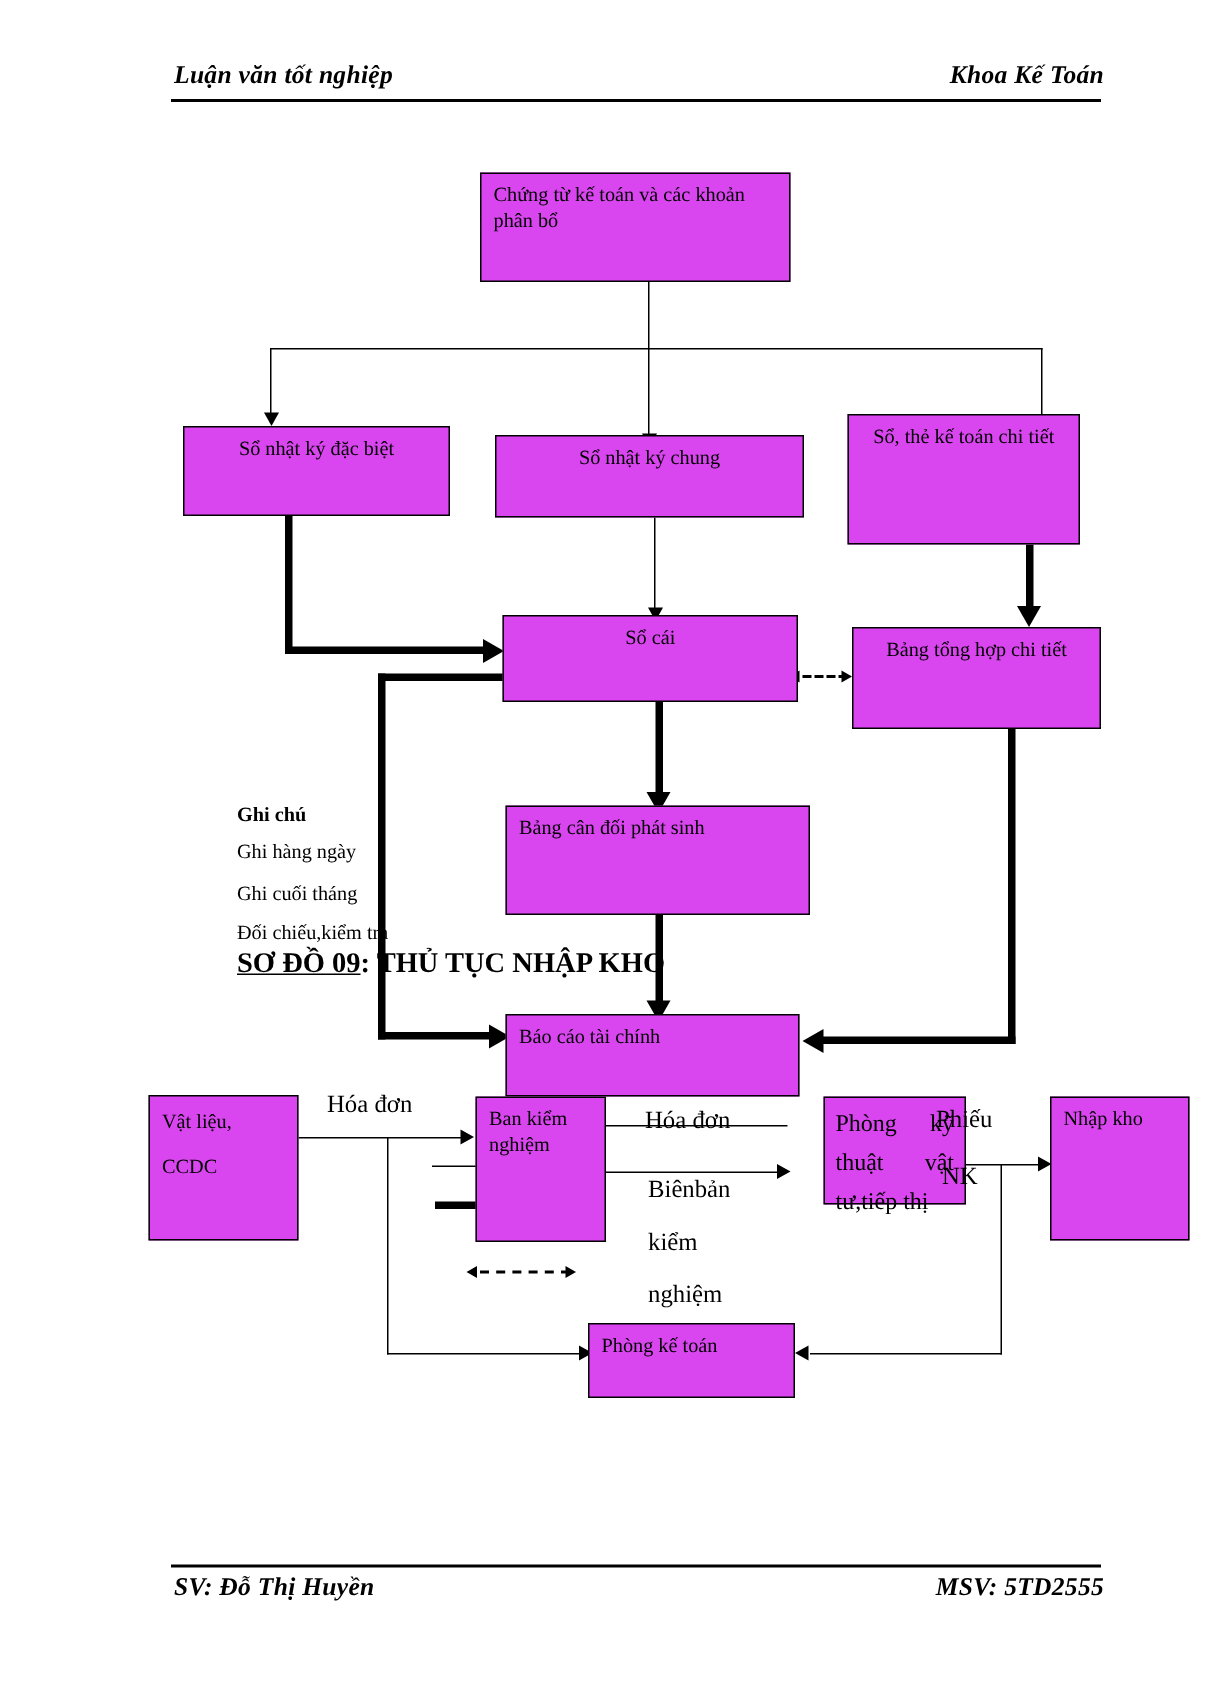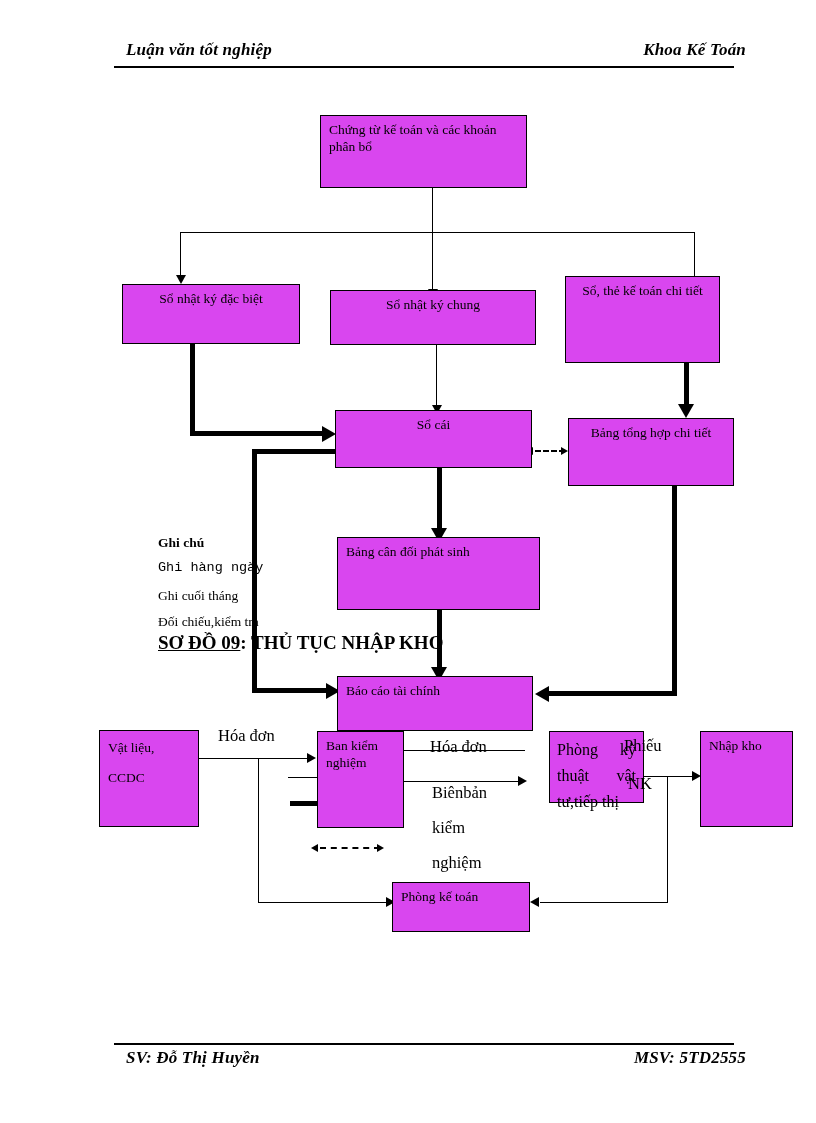--- a/index.html
+++ b/index.html
@@ -15,21 +15,21 @@
     position: relative;
     width: 816px;
     height: 1123px;
     overflow: hidden;
     background: #ffffff;
   }
 
   
   .running-head {
     position: absolute;
-    left: 126px;
+    left: 116px;
     width: 620px;
     display: flex;
     justify-content: space-between;
     align-items: baseline;
     font-weight: bold;
     font-style: italic;
     font-size: 17px;
     letter-spacing: 0.2px;
   }
   #header-block { top: 40px; }
@@ -198,21 +198,21 @@
   </div>
 
   <div class="tline v" style="left:437px; top:605px; height:68px;"></div>
   <div class="arrow t down" style="left:431px; top:667px;"></div>
 
   <div class="tline v" style="left:672px; top:486px; height:210px;"></div>
   <div class="tline h" style="left:548px; top:691px; width:129px;"></div>
   <div class="arrow t left" style="left:535px; top:686px;"></div>
 
   <div class="free legend-title" style="left:158px; top:534px;">Ghi chú</div>
-  <div class="free" style="left:158px; top:559px;font-family:Liberation Mono, monospace;">Ghi hàng ngày</div>
+  <div class="free" style="left:158px; top:559px;">Ghi hàng ngày</div>
   <div class="free" style="left:158px; top:587px;">Ghi cuối tháng</div>
   <div class="free" style="left:158px; top:613px;">Đối chiếu,kiểm tra</div>
 
   <div class="node" style="left:337px; top:676px; width:196px; height:55px;">
     <span class="label">Báo cáo tài chính</span>
   </div>
 
   <div id="diagram-heading">
     <span class="u">SƠ ĐỒ 09</span><span>: </span><span>THỦ TỤC NHẬP KHO</span>
   </div>

